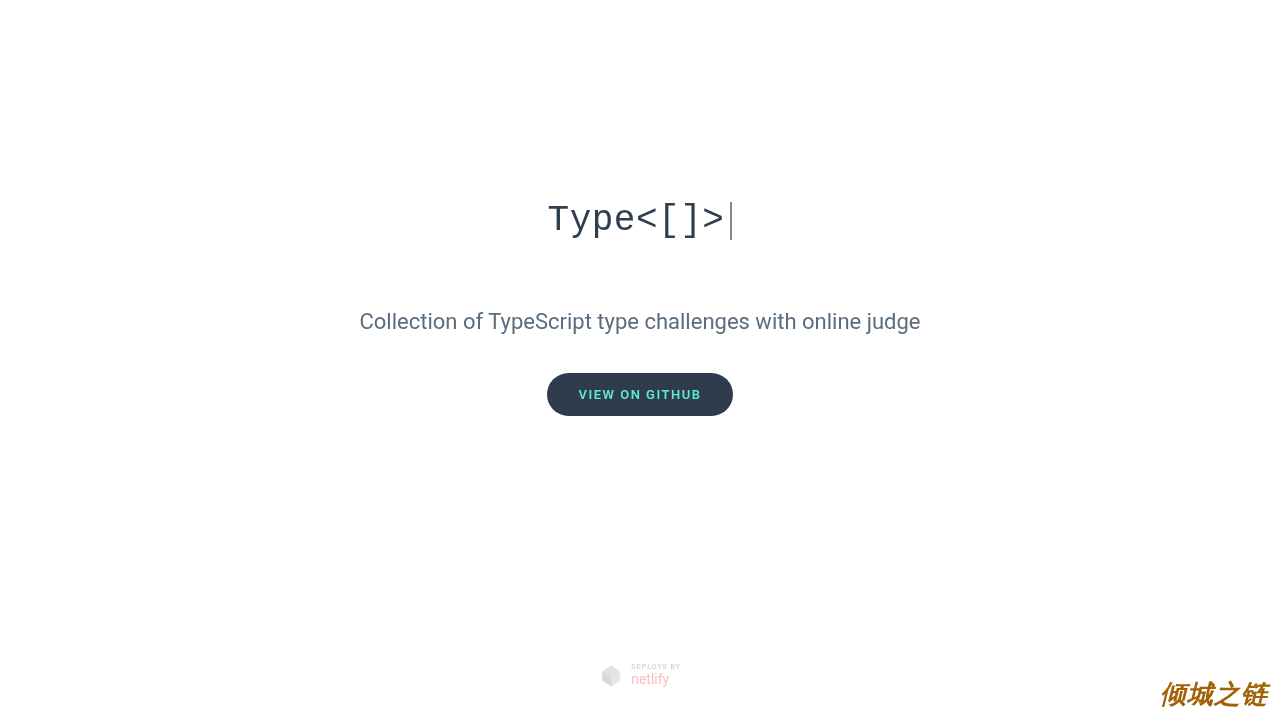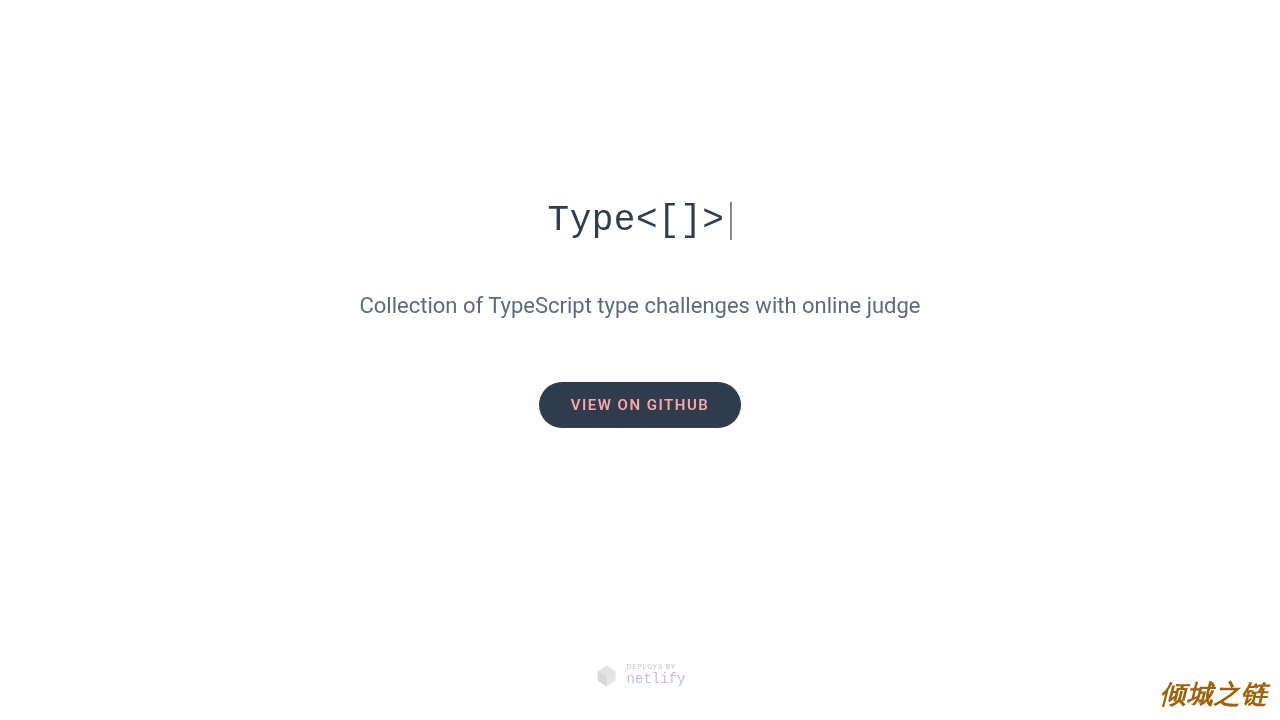--- a/index.html
+++ b/index.html
@@ -18,20 +18,21 @@
       align-items: center;
       position: relative;
       overflow: hidden;
     }
     
     .hero {
       margin-top: 200px;
       display: flex;
       flex-direction: column;
       align-items: center;
+      gap: 16px;
     }
     
     .logo {
       font-family: "SF Mono", Monaco, Consolas, "Courier New", monospace;
       font-size: 36px;
       font-weight: 400;
       color: #2c3e50;
       letter-spacing: 0.5px;
       position: relative;
       display: flex;
@@ -77,27 +78,27 @@
     }
     
     .subtitle {
       margin-top: 52px;
       font-size: 22px;
       color: #5a6c7d;
       font-weight: 400;
     }
     
     .github-button {
-      margin-top: 64px;
+      margin-top: 23px;
       background: #2e3c4e;
-      color: #fca5a5;
+      color: #5eead4;
       border: none;
       padding: 14px 32px;
       border-radius: 24px;
-      font-size: 15px;
+      font-size: 13px;
       font-weight: 600;
       letter-spacing: 1.5px;
       cursor: pointer;
       font-family: inherit;
     }
     
     .netlify-badge {
       position: absolute;
       bottom: 32px;
       left: 50%;
@@ -122,23 +123,22 @@
     
     .netlify-deploys {
       font-size: 7px;
       letter-spacing: 1px;
       color: #555;
       text-transform: uppercase;
     }
     
     .netlify-name {
       font-size: 14px;
-      color: #6d28d9;
+      color: #ef4444;
       font-weight: 400;
-      font-family: Liberation Mono, monospace;
     }
     
     .watermark {
       position: absolute;
       bottom: 8px;
       right: 12px;
       font-size: 26px;
       font-weight: bold;
       color: #a16207;
       font-family: "Microsoft YaHei", "SimHei", sans-serif;

